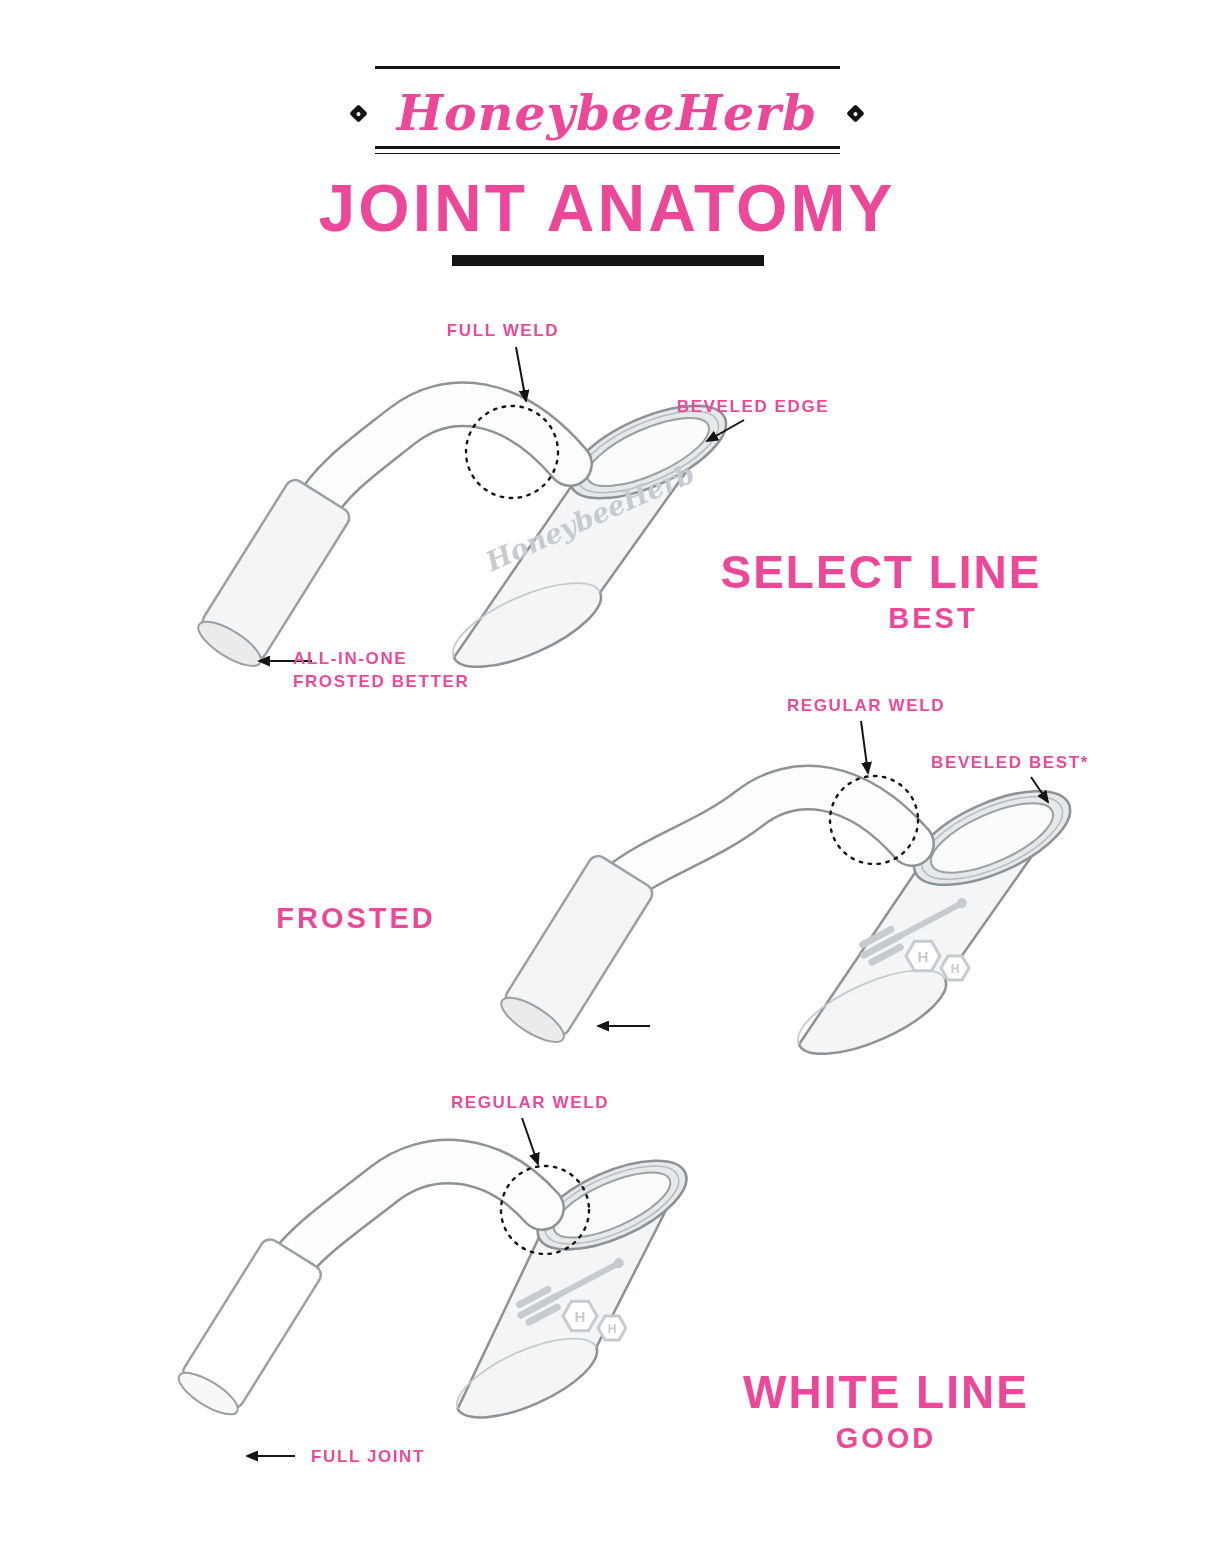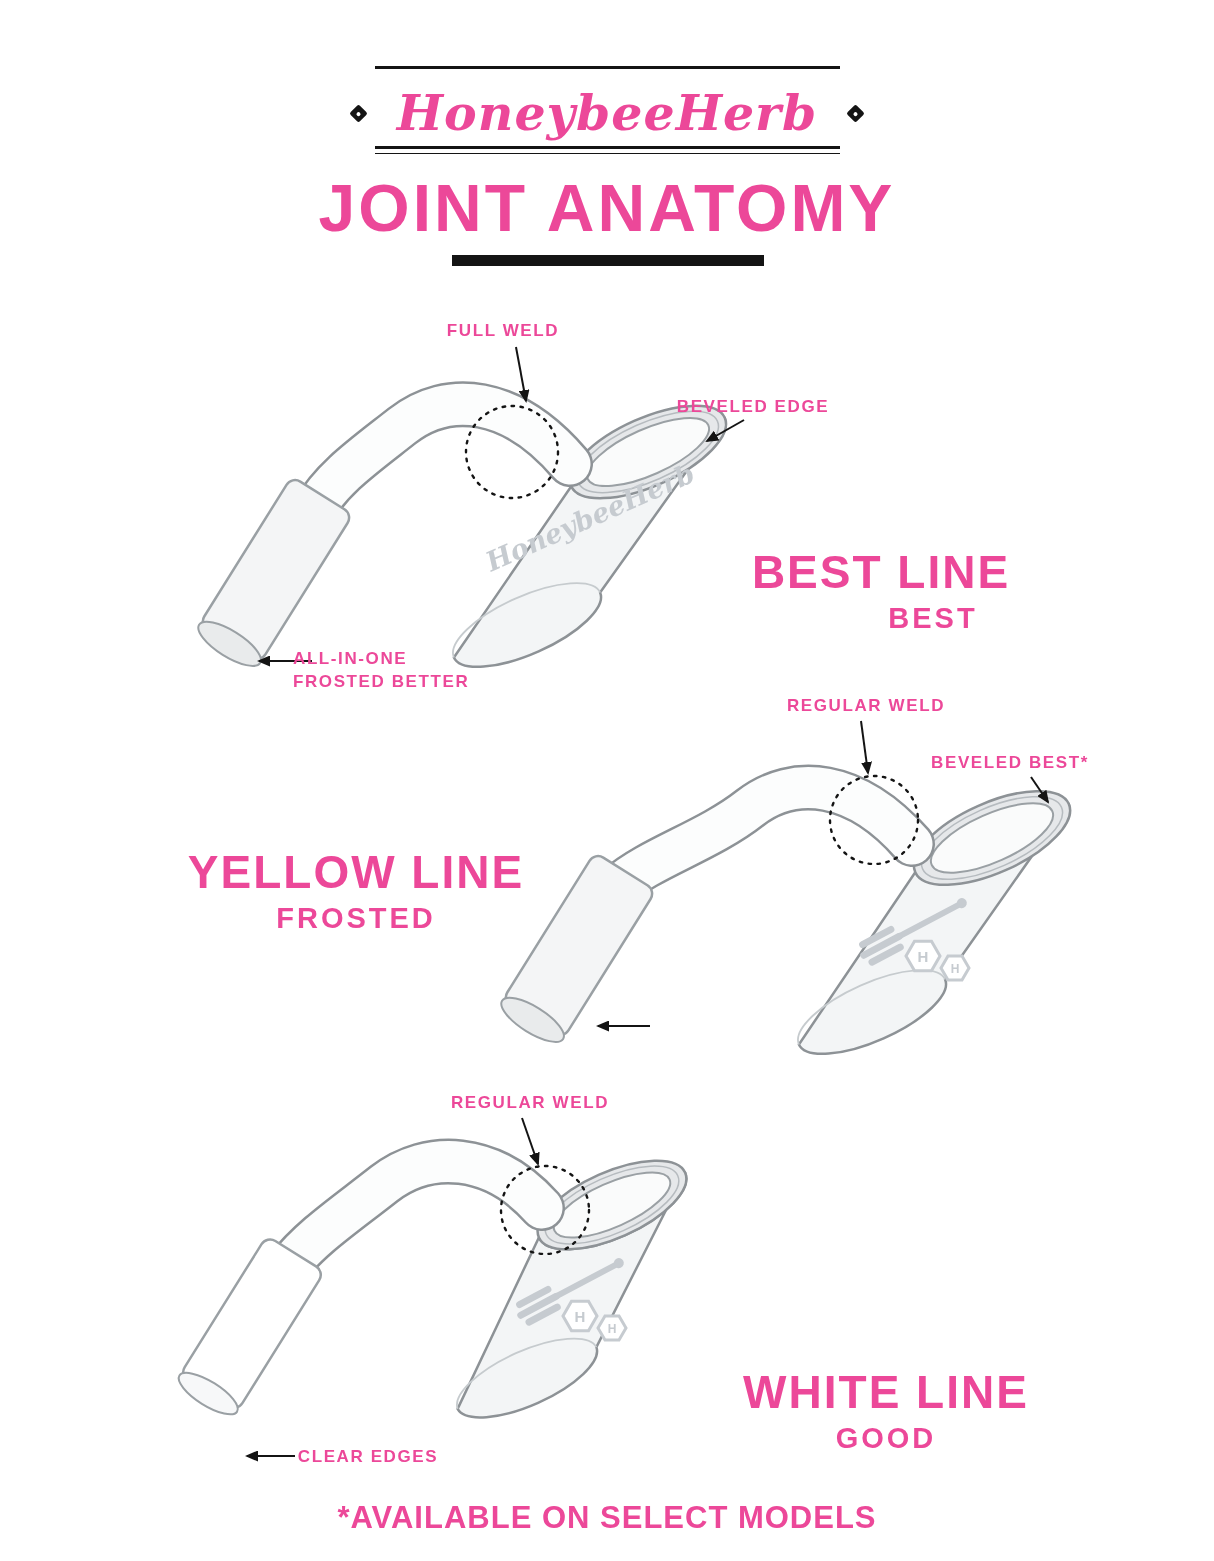--- a/index.html
+++ b/index.html
@@ -163,25 +163,23 @@
   </svg>
 
   <div class="callout" style="left:503px; top:320px">FULL WELD</div>
   <div class="callout" style="left:753px; top:396px">BEVELED EDGE</div>
   <div class="callout wrap" style="left:393px; top:648px; width:200px">ALL-IN-ONE FROSTED BETTER</div>
 
   <div class="callout" style="left:866px; top:695px">REGULAR WELD</div>
   <div class="callout" style="left:1010px; top:752px">BEVELED BEST*</div>
 
   <div class="callout" style="left:530px; top:1092px">REGULAR WELD</div>
-  <div class="callout" style="left:368px; top:1446px">CLEAR EDGES</div>
+  <div class="callout" style="left:368px; top:1446px">FULL JOINT</div>
 
-  <div class="line-name" style="left:881px; top:545px">BEST LINE</div>
+  <div class="line-name" style="left:881px; top:545px">SELECT LINE</div>
   <div class="line-grade" style="left:933px; top:602px">BEST</div>
 
-  <div class="line-name" style="left:356px; top:845px">YELLOW LINE</div>
   <div class="line-grade" style="left:356px; top:902px">FROSTED</div>
 
   <div class="line-name" style="left:886px; top:1365px">WHITE LINE</div>
   <div class="line-grade" style="left:886px; top:1422px">GOOD</div>
 
-  <div class="footer-note">*AVAILABLE ON SELECT MODELS</div>
 </div>
 
 </body></html>

